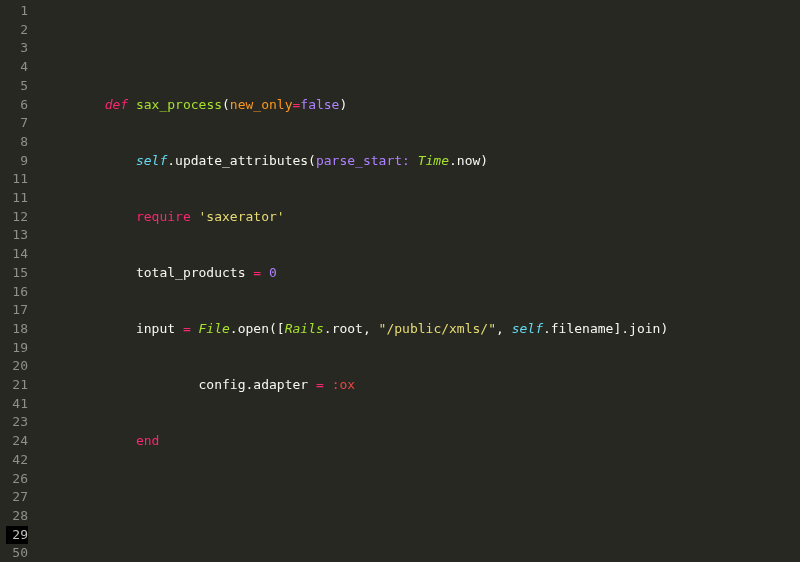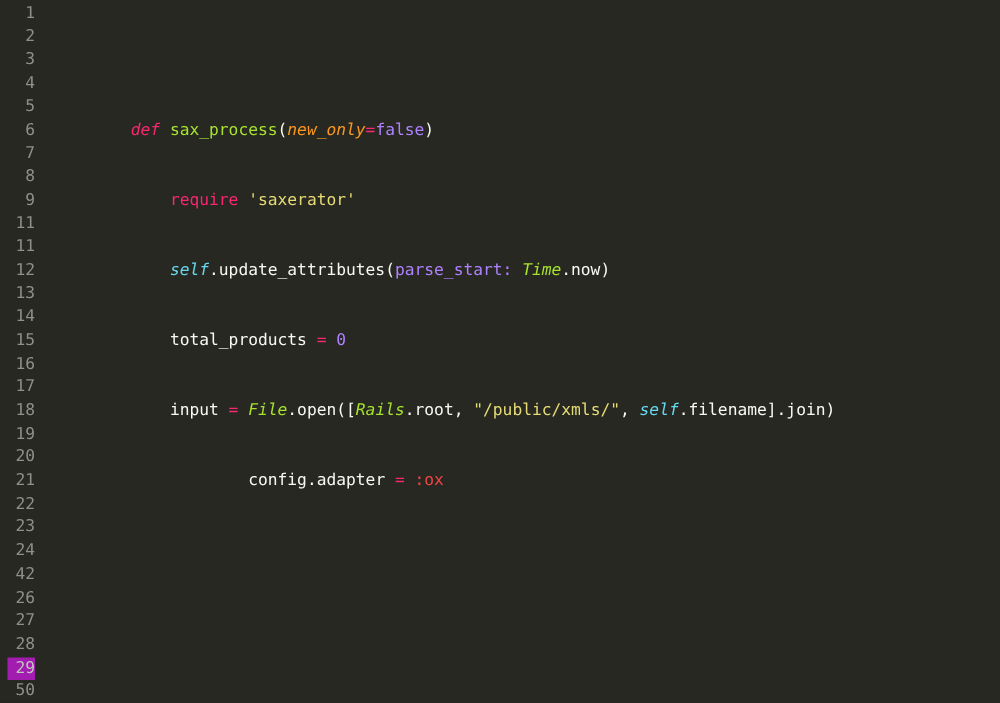--- a/index.html
+++ b/index.html
@@ -23,37 +23,37 @@
     color: #90908a;
     text-align: right;
     padding: 2px 8px 0 6px;
     user-select: none;
     min-width: 22px;
   }
   .gutter .ln {
     display: block;
   }
   .gutter .ln.cur {
-    background: #a21caf;
+    background: #000000;
     color: #c2c2bf;
   }
   .code {
     padding: 2px 0 0 6px;
     white-space: pre;
   }
   .line {
     display: block;
     min-height: 18.7px;
   }
   .kw   { color: #f92672; }          
   .kwi  { color: #f92672; font-style: italic; } 
   .def  { color: #a6e22e; text-align: center; }          
   .cls  { color: #a6e22e; font-style: italic; } 
   .clsu { color: #a6e22e; font-style: italic; text-decoration: underline; }
-  .par  { color: #fd971f; font-style: italic; } 
+  .par  { color: #fd971f; } 
   .str  { color: #e6db74; }          
   .num  { color: #ae81ff; }          
   .sym  { color: #ef4444; }
   .var  { color: #f8f8f2; }          
   .sel  { color: #66d9ef; font-style: italic; }          
   .pun  { color: #f8f8f2; }
 </style>
 </head>
 <body>
 
@@ -73,39 +73,40 @@
     <span class="ln">12</span>
     <span class="ln">13</span>
     <span class="ln">14</span>
     <span class="ln">15</span>
     <span class="ln">16</span>
     <span class="ln">17</span>
     <span class="ln">18</span>
     <span class="ln">19</span>
     <span class="ln">20</span>
     <span class="ln">21</span>
-    <span class="ln">22</span>
+    <span class="ln">41</span>
     <span class="ln">23</span>
     <span class="ln">24</span>
     <span class="ln">42</span>
     <span class="ln">26</span>
     <span class="ln">27</span>
     <span class="ln">28</span>
     <span class="ln cur">29</span>
     <span class="ln">50</span>
   </div>
 
   <div class="code">
     <span class="line"><span></span></span>
     <span class="line"><span>        </span><span class="kwi">def</span><span> </span><span class="def">sax_process</span><span class="pun">(</span><span class="par">new_only</span><span class="kw">=</span><span class="num">false</span><span class="pun">)</span></span>
+    <span class="line"><span>            </span><span class="sel">self</span><span class="pun">.</span><span class="var">update_attributes(</span><span class="num">parse_start:</span><span> </span><span class="cls">Time</span><span class="pun">.</span><span class="var">now</span><span class="pun">)</span></span>
     <span class="line"><span>            </span><span class="kw">require</span><span> </span><span class="str">'saxerator'</span></span>
-    <span class="line"><span>            </span><span class="sel">self</span><span class="pun">.</span><span class="var">update_attributes(</span><span class="num">parse_start:</span><span> </span><span class="cls">Time</span><span class="pun">.</span><span class="var">now</span><span class="pun">)</span></span>
     <span class="line"><span>            </span><span class="var">total_products </span><span class="kw">=</span><span> </span><span class="num">0</span></span>
     <span class="line"><span>            </span><span class="var">input </span><span class="kw">=</span><span> </span><span class="cls">File</span><span class="pun">.</span><span class="var">open([</span><span class="cls">Rails</span><span class="pun">.</span><span class="var">root, </span><span class="str">"/public/xmls/"</span><span class="var">, </span><span class="sel">self</span><span class="pun">.</span><span class="var">filename]</span><span class="pun">.</span><span class="var">join)</span></span>
     <span class="line"><span>                    </span><span class="var">config</span><span class="pun">.</span><span class="var">adapter </span><span class="kw">=</span><span> </span><span class="sym">:ox</span></span>
+    <span class="line"><span>            </span><span class="kw">end</span></span>
     
     
     
     
     
     
     
     
     
     

